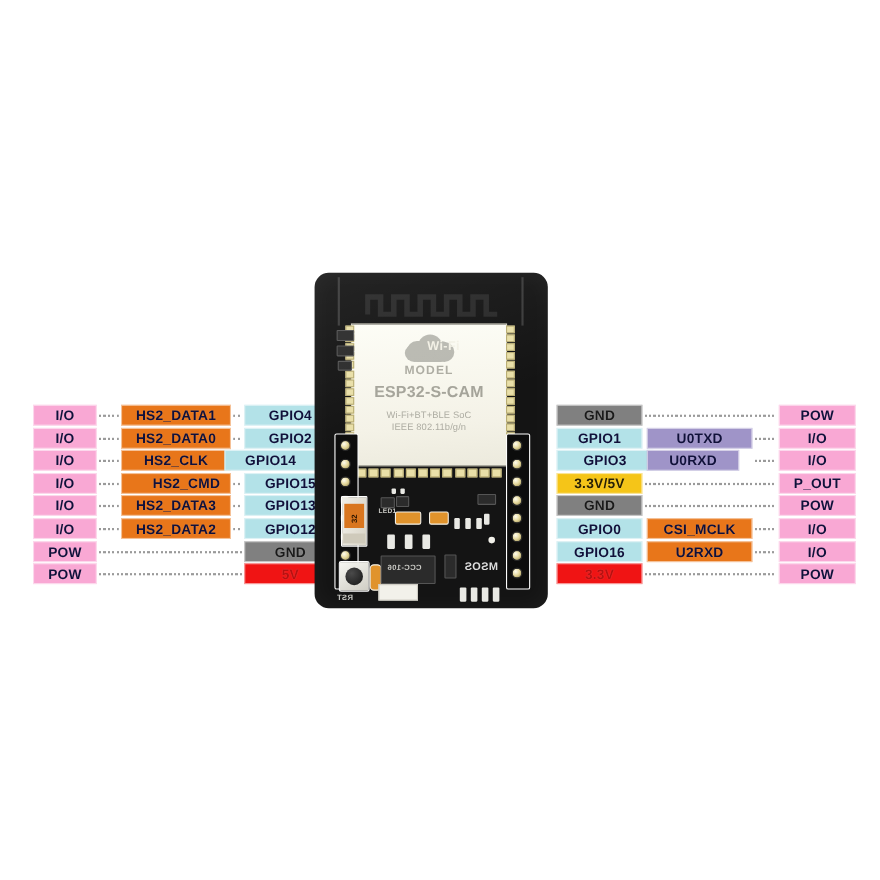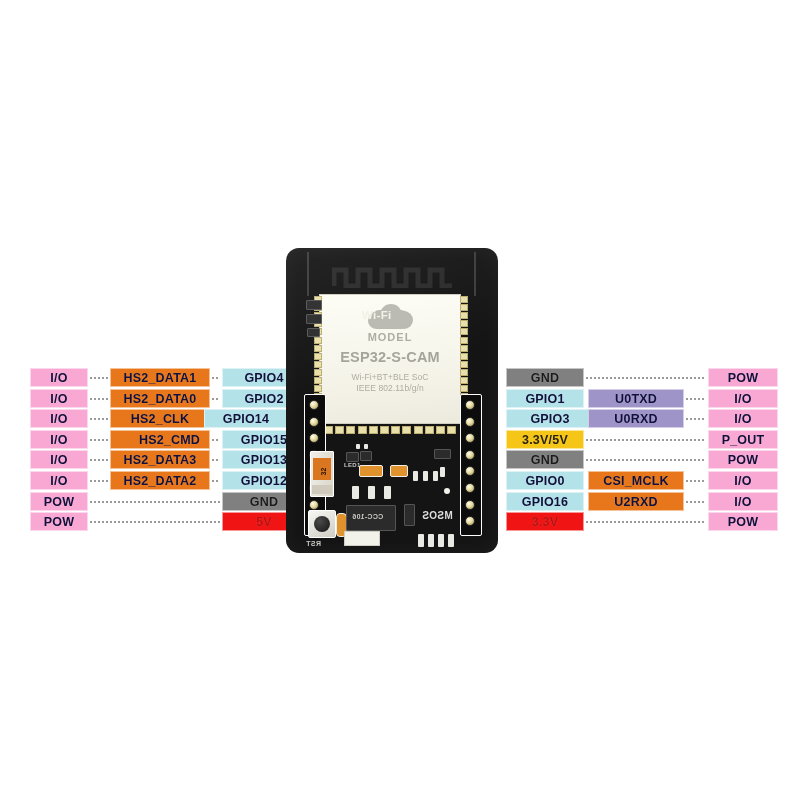--- a/index.html
+++ b/index.html
@@ -67,21 +67,21 @@
   #module{
     position:absolute;left:33px;top:46px;width:142px;height:130px;
     background:linear-gradient(175deg,#fdfdf6 0%,#f4f2e7 70%,#eceadd 100%);
     border:1px solid #cfcdbf;
     display:flex;flex-direction:column;align-items:center;justify-content:flex-start;
     padding-top:5px;box-sizing:border-box;
   }
   #wifi-cloud{position:relative;width:56px;height:30px;margin-top:1px;}
   #wifi-cloud .cl{position:absolute;background:#b9b9b1;border-radius:50%;}
   #wifi-cloud .txt{
-    position:absolute;left:0;top:8px;width:56px;text-align:left;
+    position:absolute;left:0;top:8px;width:56px;text-align:right;
     font-size:11.5px;font-weight:bold;color:#f3f1e6;letter-spacing:.3px;z-index:3;
   }
   .modline{color:#adaca2;font-weight:bold;text-align:center;line-height:1;}
   #m-model{font-size:11px;margin-top:1px;letter-spacing:1px;}
   #m-name {font-size:14.5px;margin-top:7px;letter-spacing:.2px;color:#a5a49a;}
   #m-soc  {font-size:8.5px;margin-top:8px;font-weight:normal;letter-spacing:.1px;}
   #m-ieee {font-size:8.5px;margin-top:3px;font-weight:normal;letter-spacing:.1px;}
 
   
   .pad{position:absolute;background:#e9dfa8;border:1px solid #b9ad74;}
@@ -172,21 +172,21 @@
       <div class="pinbox t-gnd" style="left: 506px; top: 368px; width: 78px;">GND</div>
       <div class="dots" style="left: 586px; top: 376.5px; width: 120px;"></div>
       <div class="pinbox t-io" style="left: 708px; top: 368px; width: 70px;">POW</div>
       <div class="pinbox t-gpio" style="left: 506px; top: 389px; width: 78px;">GPIO1</div>
       <div class="dots" style="left: 586px; top: 397.5px; width: 0px;"></div>
       <div class="pinbox t-uart" style="left: 588px; top: 389px; width: 96px;">U0TXD</div>
       <div class="dots" style="left: 686px; top: 397.5px; width: 20px;"></div>
       <div class="pinbox t-io" style="left: 708px; top: 389px; width: 70px;">I/O</div>
       <div class="pinbox t-gpio" style="left: 506px; top: 409px; width: 88px;">GPIO3</div>
       <div class="dots" style="left: 586px; top: 417.5px; width: 0px;"></div>
-      <div class="pinbox t-uart" style="left: 588px; top: 409px; width: 96px;">U0RXD</div>
+      <div class="pinbox t-uart" style="left: 588px; top: 409px; width: 84px;">U0RXD</div>
       <div class="dots" style="left: 686px; top: 417.5px; width: 20px;"></div>
       <div class="pinbox t-io" style="left: 708px; top: 409px; width: 70px;">I/O</div>
       <div class="pinbox t-33v5" style="left: 506px; top: 430px; width: 78px;">3.3V/5V</div>
       <div class="dots" style="left: 586px; top: 438.5px; width: 120px;"></div>
       <div class="pinbox t-io" style="left: 708px; top: 430px; width: 70px;">P_OUT</div>
       <div class="pinbox t-gnd" style="left: 506px; top: 450px; width: 78px;">GND</div>
       <div class="dots" style="left: 586px; top: 458.5px; width: 120px;"></div>
       <div class="pinbox t-io" style="left: 708px; top: 450px; width: 70px;">POW</div>
       <div class="pinbox t-gpio" style="left: 506px; top: 471px; width: 78px;">GPIO0</div>
       <div class="dots" style="left: 586px; top: 479.5px; width: 0px;"></div>

